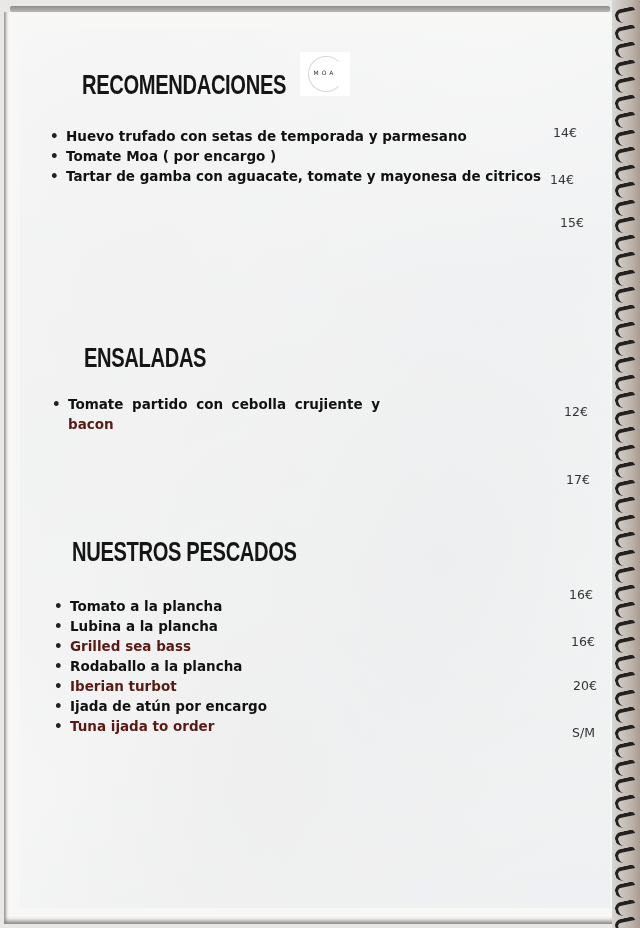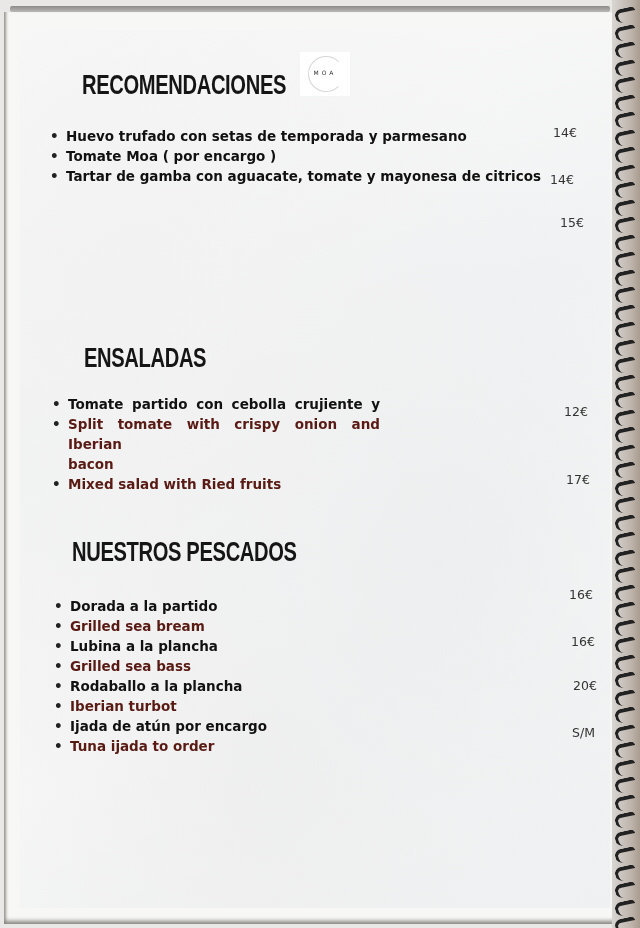--- a/index.html
+++ b/index.html
@@ -142,31 +142,28 @@
   <li>Tomate Moa ( por encargo )</li>
   <li>Tartar de gamba con aguacate, tomate y mayonesa de citricos</li>
 </ul>
 <div class="price" style="left:553px; top:125px;">14€</div>
 <div class="price" style="left:550px; top:172px;">14€</div>
 <div class="price" style="left:560px; top:215px;">15€</div>
 
 <h2 class="section-title" style="left:84px; top:343px;">ENSALADAS</h2>
 <ul class="items" style="left:52px; top:394px;">
   <li><span class="justify" style="display:inline-block;">Tomate partido con cebolla crujiente y</span></li>
-  <li class="en"><span class="justify" style="display:inline-block;">Split tomate with crispy onion and Iberian</span></li>
   <li class="en cont" style="--nb: 1;"><span>bacon</span></li>
-  <li class="en">Mixed salad with Ried fruits</li>
 </ul>
 <div class="price" style="left:564px; top:404px;">12€</div>
 <div class="price" style="left:566px; top:472px;">17€</div>
 
 <h2 class="section-title" style="left:72px; top:537px;">NUESTROS PESCADOS</h2>
 <ul class="items" style="left:54px; top:596px;">
-  <li>Dorada a la partido</li>
-  <li class="en">Grilled sea bream</li>
+  <li>Tomato a la plancha</li>
   <li>Lubina a la plancha</li>
   <li class="en">Grilled sea bass</li>
   <li>Rodaballo a la plancha</li>
   <li class="en">Iberian turbot</li>
   <li>Ijada de atún por encargo</li>
   <li class="en">Tuna ijada to order</li>
 </ul>
 <div class="price" style="left:569px; top:587px;">16€</div>
 <div class="price" style="left:571px; top:634px;">16€</div>
 <div class="price" style="left:573px; top:678px;">20€</div>

